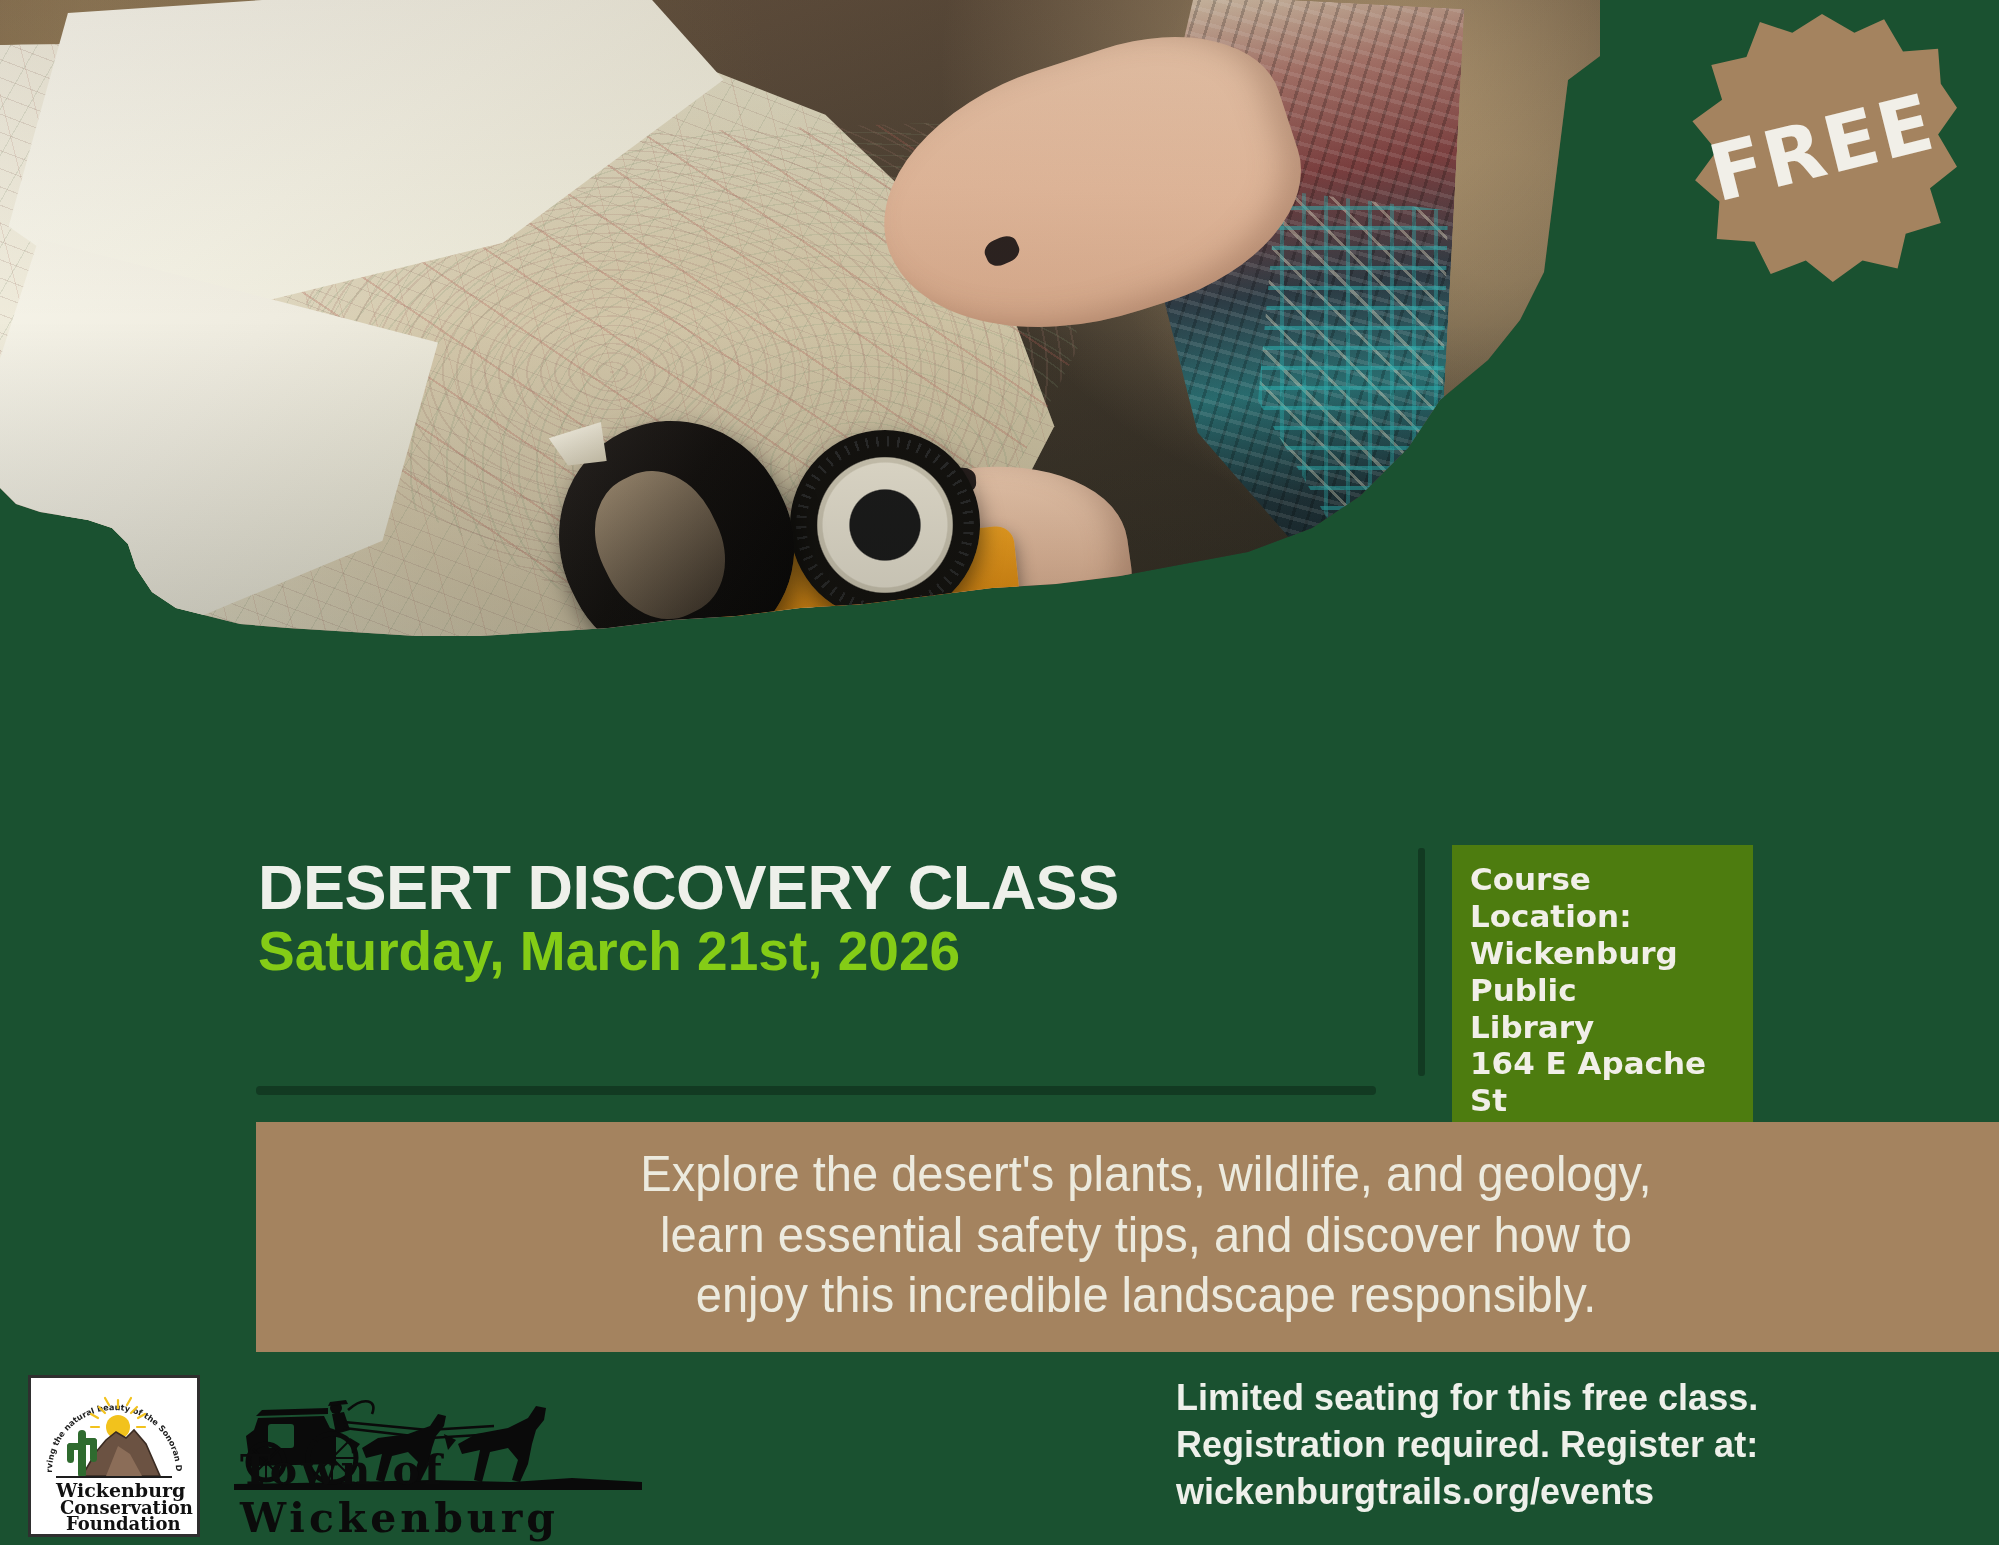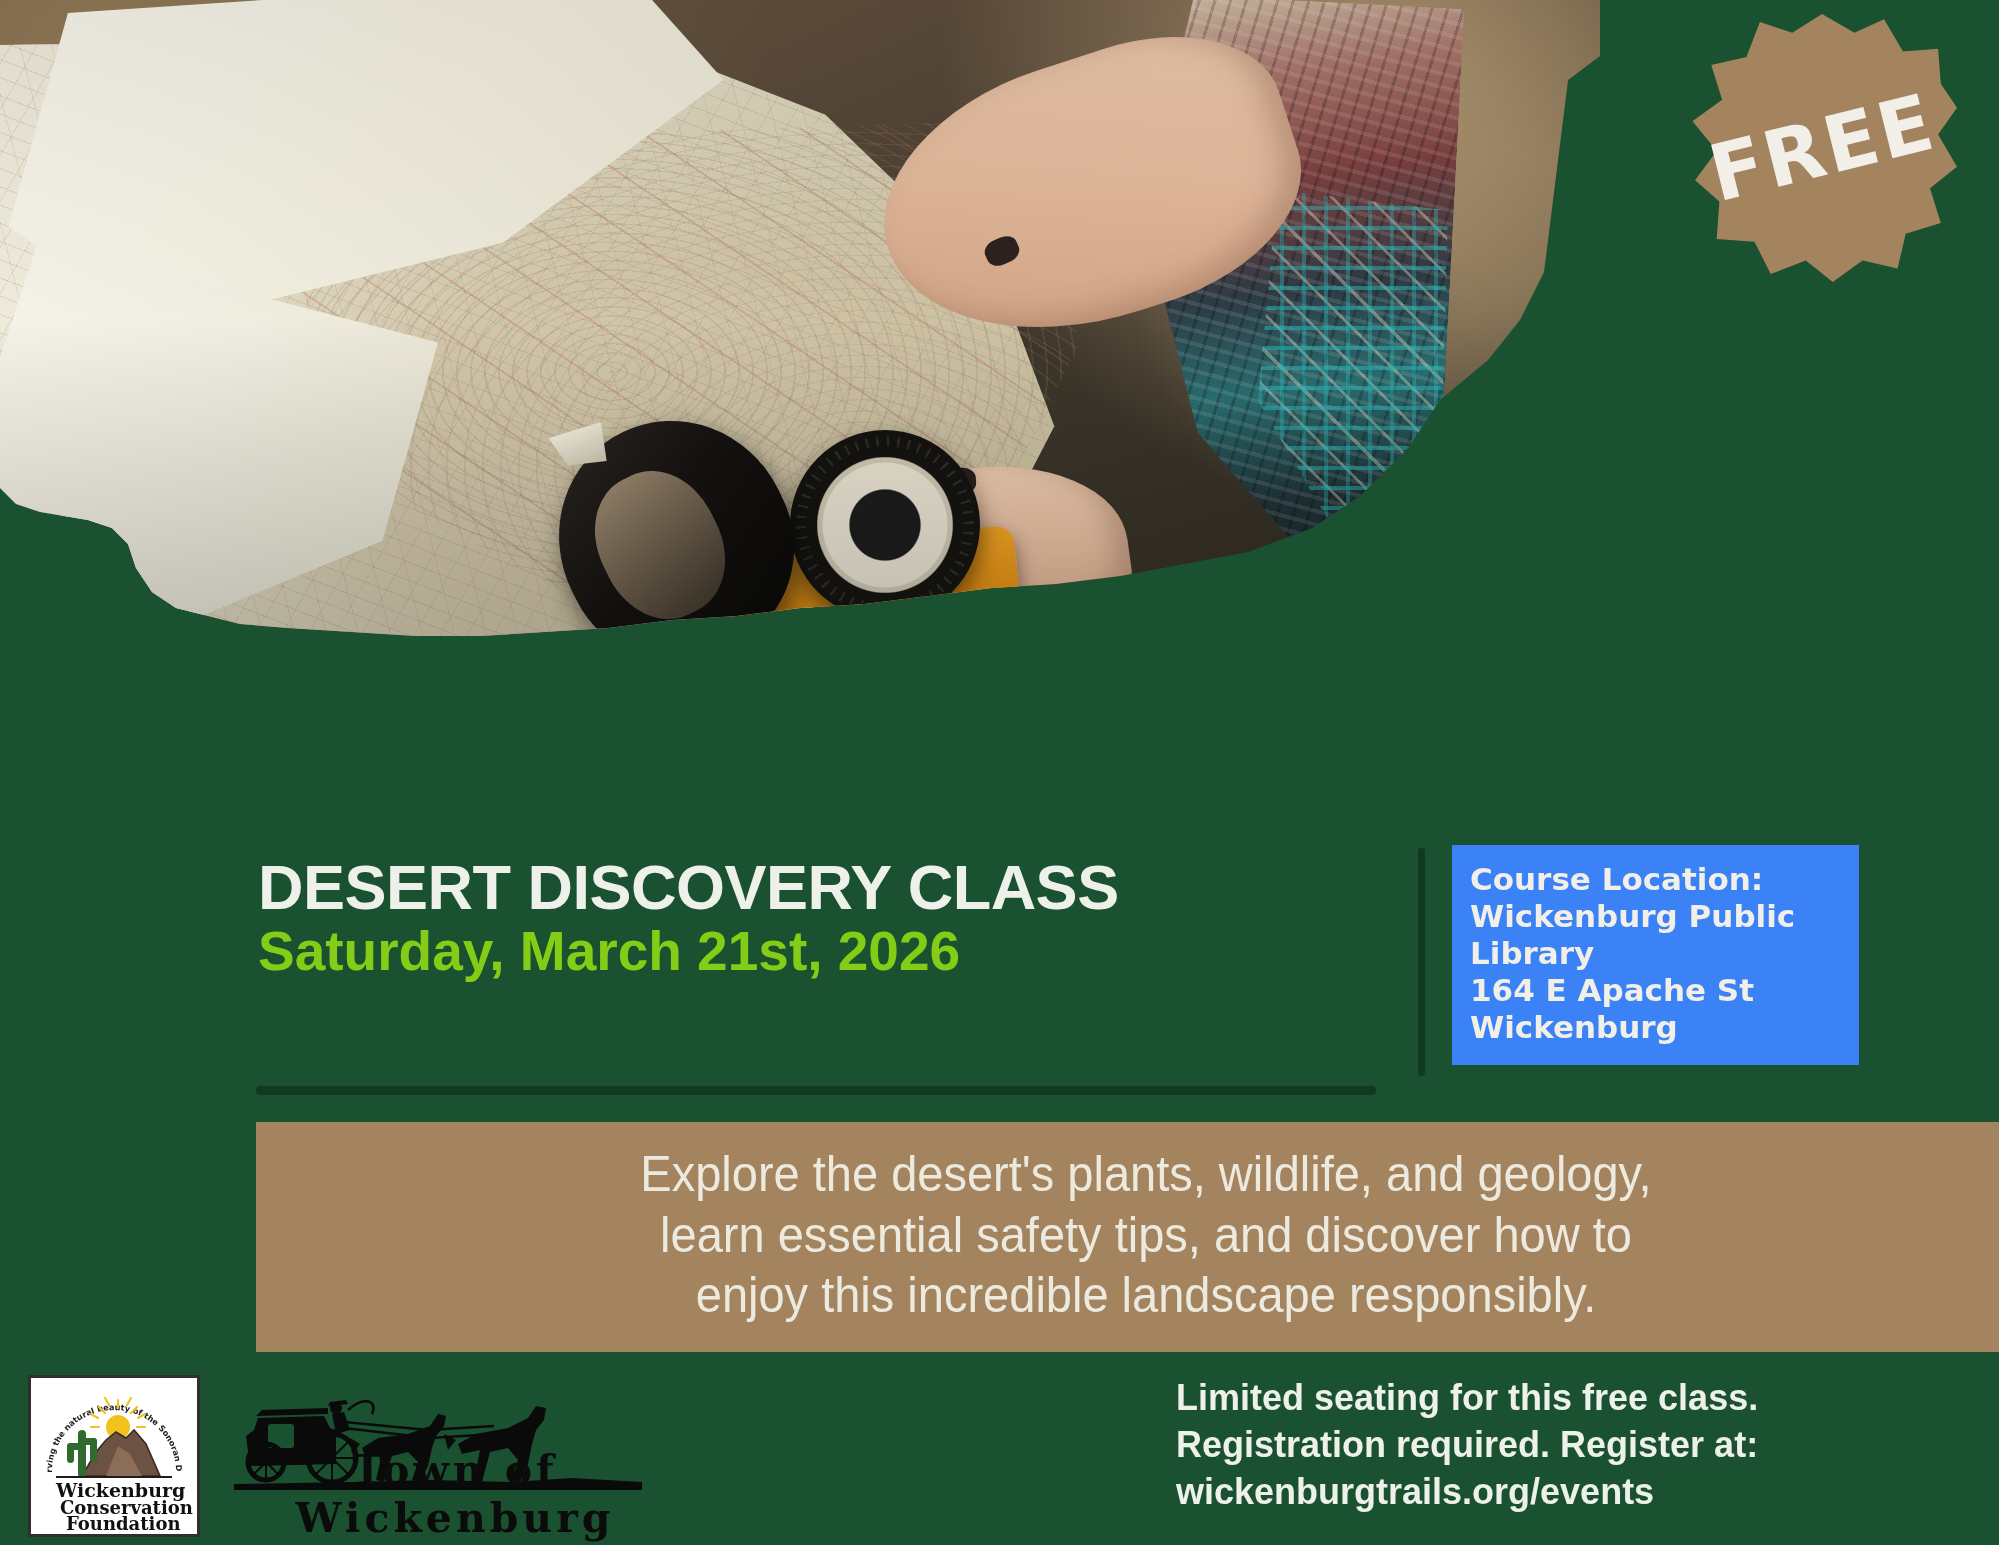--- a/index.html
+++ b/index.html
@@ -199,22 +199,22 @@
     color:#84cc16;font-size:55px;font-weight:bold;line-height:1.14;margin:0;white-space:nowrap;
   }
   .title-time{
     color:#eef0ea;font-size:55px;font-weight:bold;line-height:1.14;margin:0;white-space:nowrap;
   }
 
   .loc-divider{
     position:absolute;left:1418px;top:848px;width:7px;height:228px;background:#123a22;border-radius:3px;
   }
   .loc-box{
-    position:absolute;left:1452px;top:845px;width:407px;
-    background:#3b82f6;padding:16px 18px 20px 18px;box-sizing:border-box;
+    position:absolute;left:1452px;top:845px;width:301px;
+    background:#4d7c0f;padding:16px 18px 20px 18px;box-sizing:border-box;
   }
   .loc-line{
     color:#f1efe8;font-size:31px;font-weight:bold;line-height:1.19;
     font-family:"DejaVu Sans", sans-serif;
   }
 
   .hr{
     position:absolute;left:256px;top:1086px;width:1120px;height:9px;background:#123a22;border-radius:4px;
   }
 
@@ -236,21 +236,21 @@
   
   .logo-wcf{
     position:absolute;left:28px;top:1375px;width:172px;height:162px;
     background:#ffffff;border:3px solid #2f2f2f;box-sizing:border-box;
     display:flex;align-items:center;justify-content:center;
   }
   .logo-tow{
     position:absolute;left:232px;top:1392px;width:410px;height:148px;
   }
   .tow-label{
-    position:absolute;left:18px;bottom:-2px;width:100%;text-align:center;
+    position:absolute;left:8px;bottom:-2px;width:100%;text-align:left;
     font-family:"DejaVu Serif", serif;font-weight:bold;font-size:41px;color:#0b0b0b;
     letter-spacing:4px;
     margin-top:6px;
   }
 </style>
 </head>
 <body>
 
 <div class="poster">
 

